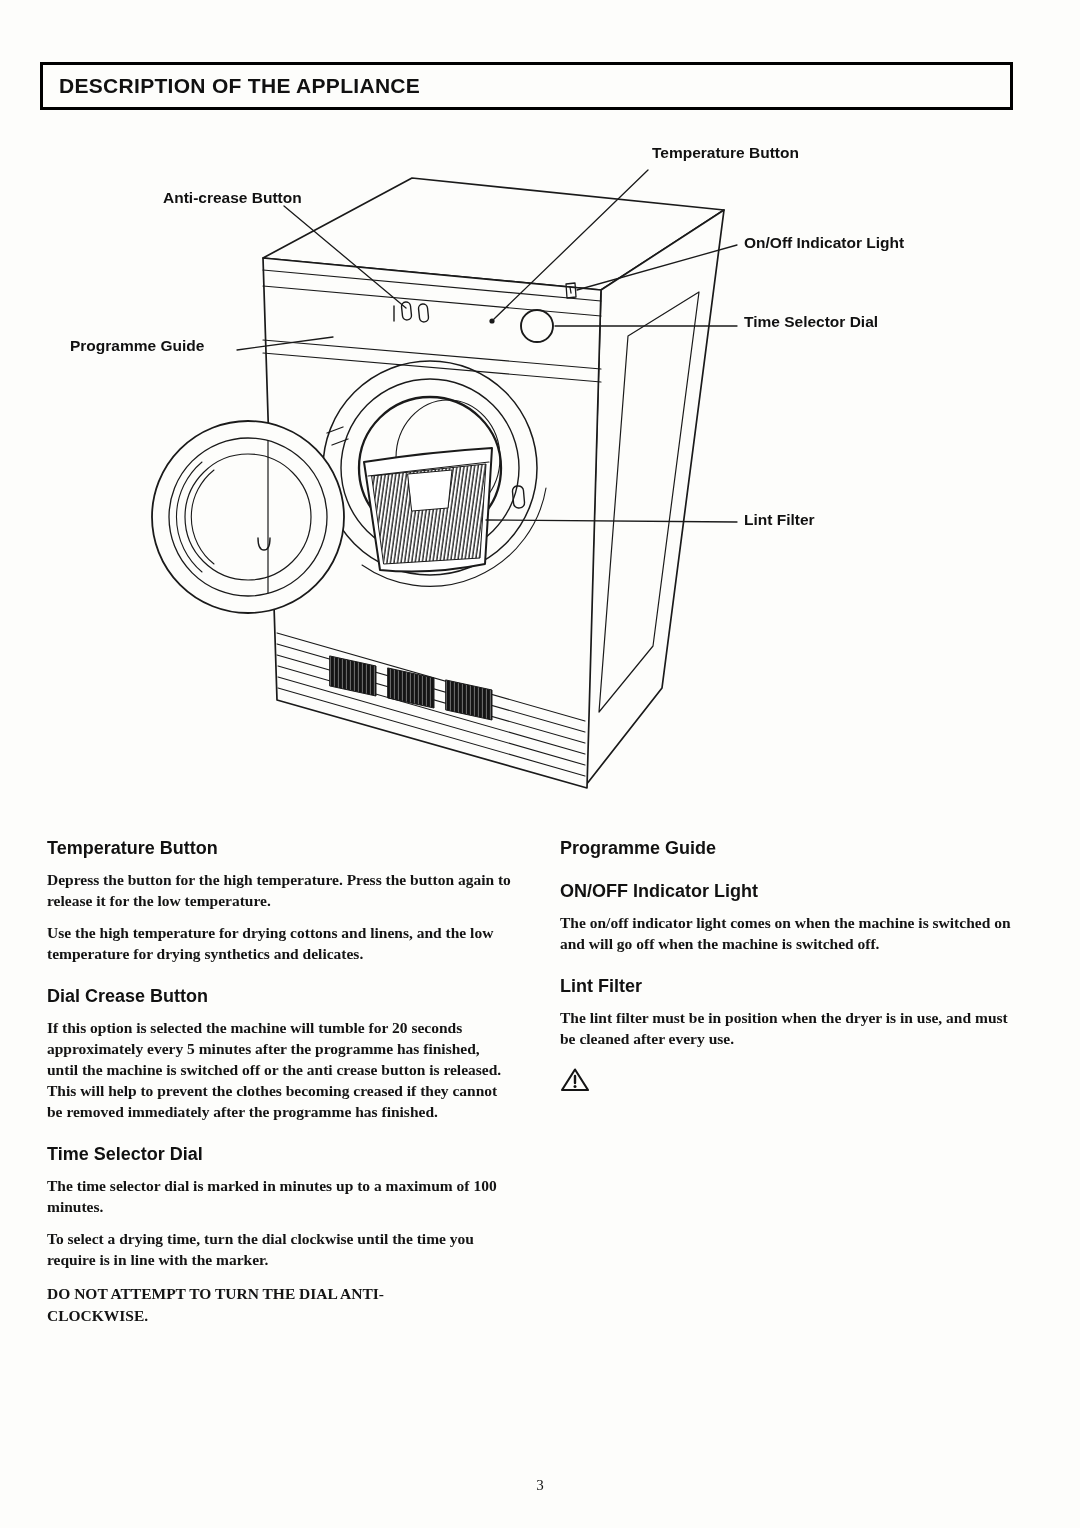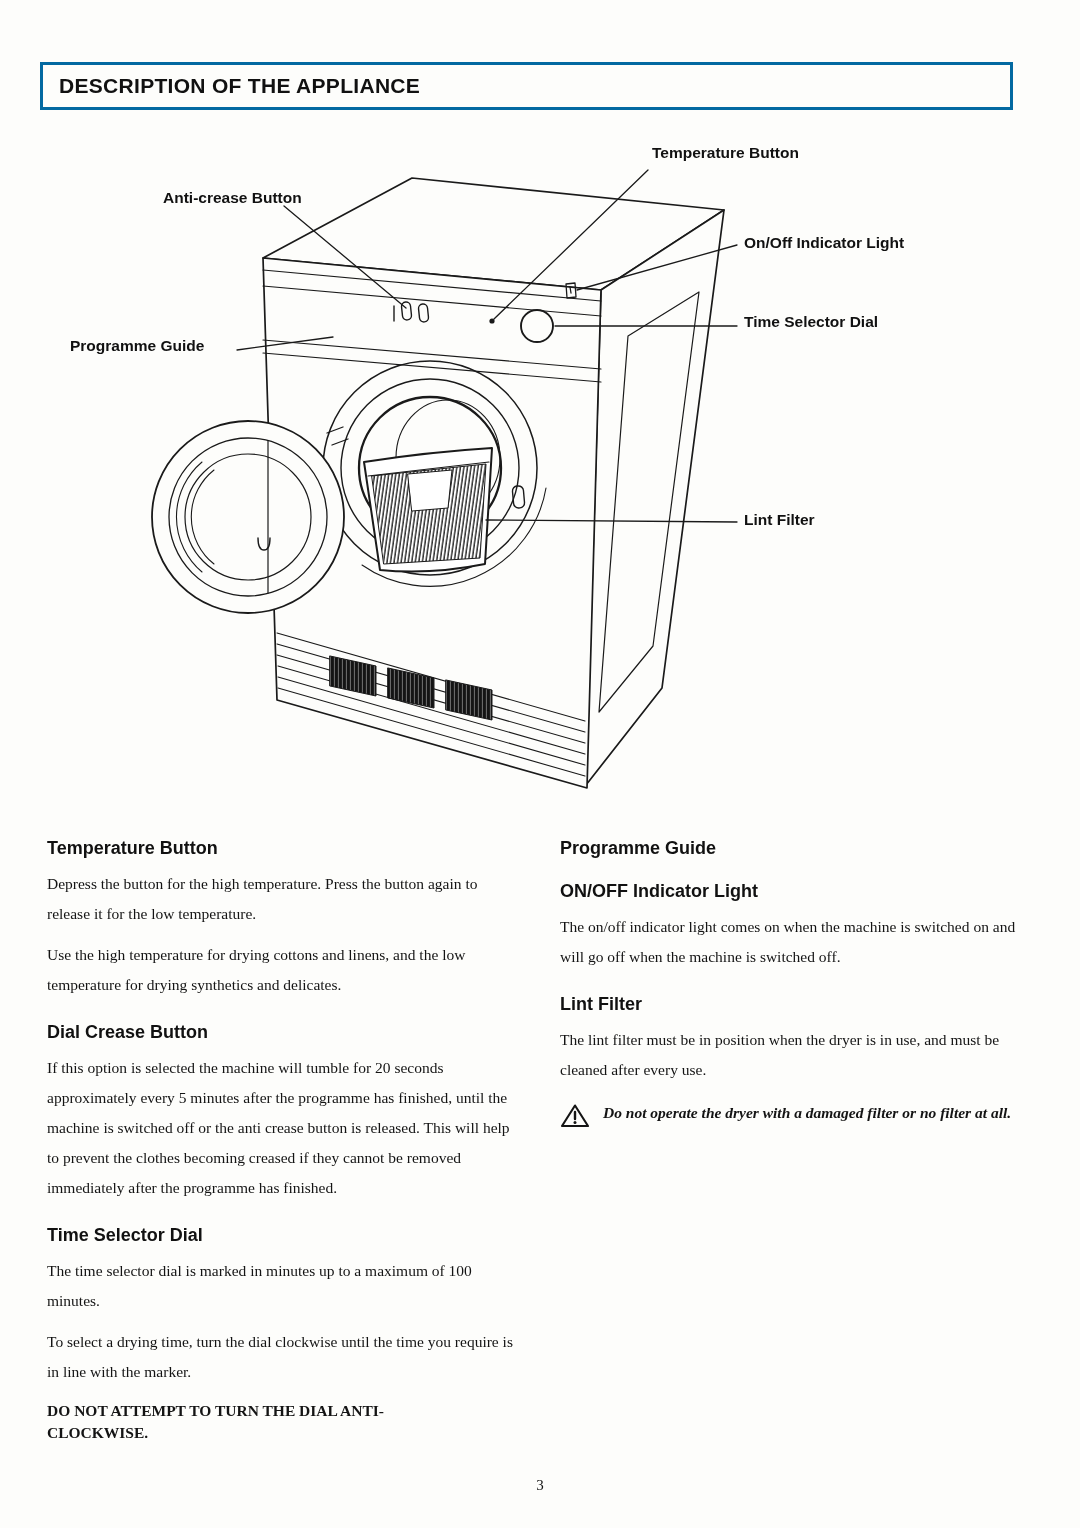--- a/index.html
+++ b/index.html
@@ -4,21 +4,21 @@
 <style>
   * { margin:0; padding:0; box-sizing:border-box; }
   html,body { background:#ffffff; }
   body {
     width:1080px; height:1528px; position:relative;
     font-family:"Liberation Serif", serif; color:#141414;
     background:#fdfdfb; overflow:hidden;
   }
   .title-box {
     position:absolute; left:40px; top:62px; width:973px; height:48px;
-    border:3px solid #0369a1; display:flex; align-items:center; padding-left:16px;
+    border:3px solid #000000; display:flex; align-items:center; padding-left:16px;
   }
   .title-box h1 {
     font-family:"Liberation Sans", sans-serif; font-weight:700;
     font-size:21px; letter-spacing:.3px; color:#111;
   }
   .diagram { position:absolute; left:0; top:140px; width:1080px; height:690px; }
   .diagram svg { position:absolute; left:0; top:0; }
   .dlabel {
     position:absolute; font-family:"Liberation Sans", sans-serif;
     font-weight:700; font-size:15.5px; white-space:nowrap; color:#111;
@@ -26,21 +26,21 @@
   .cols { position:absolute; top:838px; left:47px; width:976px; }
   .col { position:absolute; top:0; width:466px; }
   .col.left { left:0; }
   .col.right { left:513px; }
   .sec { margin-top:22px; }
   .col .sec:first-child { margin-top:0; }
   .sec h3 {
     font-family:"Liberation Sans", sans-serif; font-weight:700;
     font-size:18px; margin-bottom:10px; color:#111;
   }
-  .sec p.body { font-size:15.5px; line-height:30px; margin-bottom:11px; }
+  .sec p.body { font-size:15.5px; line-height:21px; margin-bottom:11px;font-weight:bold; }
   .sec p.emph {
     font-weight:700; font-size:15.5px; line-height:22px; max-width:360px;
     margin-top:13px;
   }
   .warning { display:flex; gap:13px; margin-top:16px; align-items:flex-start; }
   .warning .warn-icon { flex:0 0 auto; margin-top:2px; }
   .warning .txt {
     font-weight:700; font-style:italic; font-size:15.5px; line-height:23px;
     max-width:420px;
   }
@@ -197,21 +197,20 @@
         <h3>Lint Filter</h3>
         <p class="body">The lint filter must be in position when the dryer is in use, and must be cleaned after every use.</p>
         <div class="warning">
           <span class="warn-icon">
             <svg width="30" height="27" viewBox="0 0 30 27">
               <path d="M15,2.5 L28,23 L2,23 Z" fill="none" stroke="#141414" stroke-width="2.1" stroke-linejoin="round"></path>
               <line x1="15" y1="9" x2="15" y2="16" stroke="#141414" stroke-width="2.4" stroke-linecap="round"></line>
               <circle cx="15" cy="19.6" r="1.5" fill="#141414"></circle>
             </svg>
           </span>
-          <span class="txt">Do not operate the dryer with a damaged filter or no filter at all.</span>
         </div>
       </section>
     </div>
 
   </div>
 
   <div class="pageno">3</div>
 </div>
 
 </body></html>

